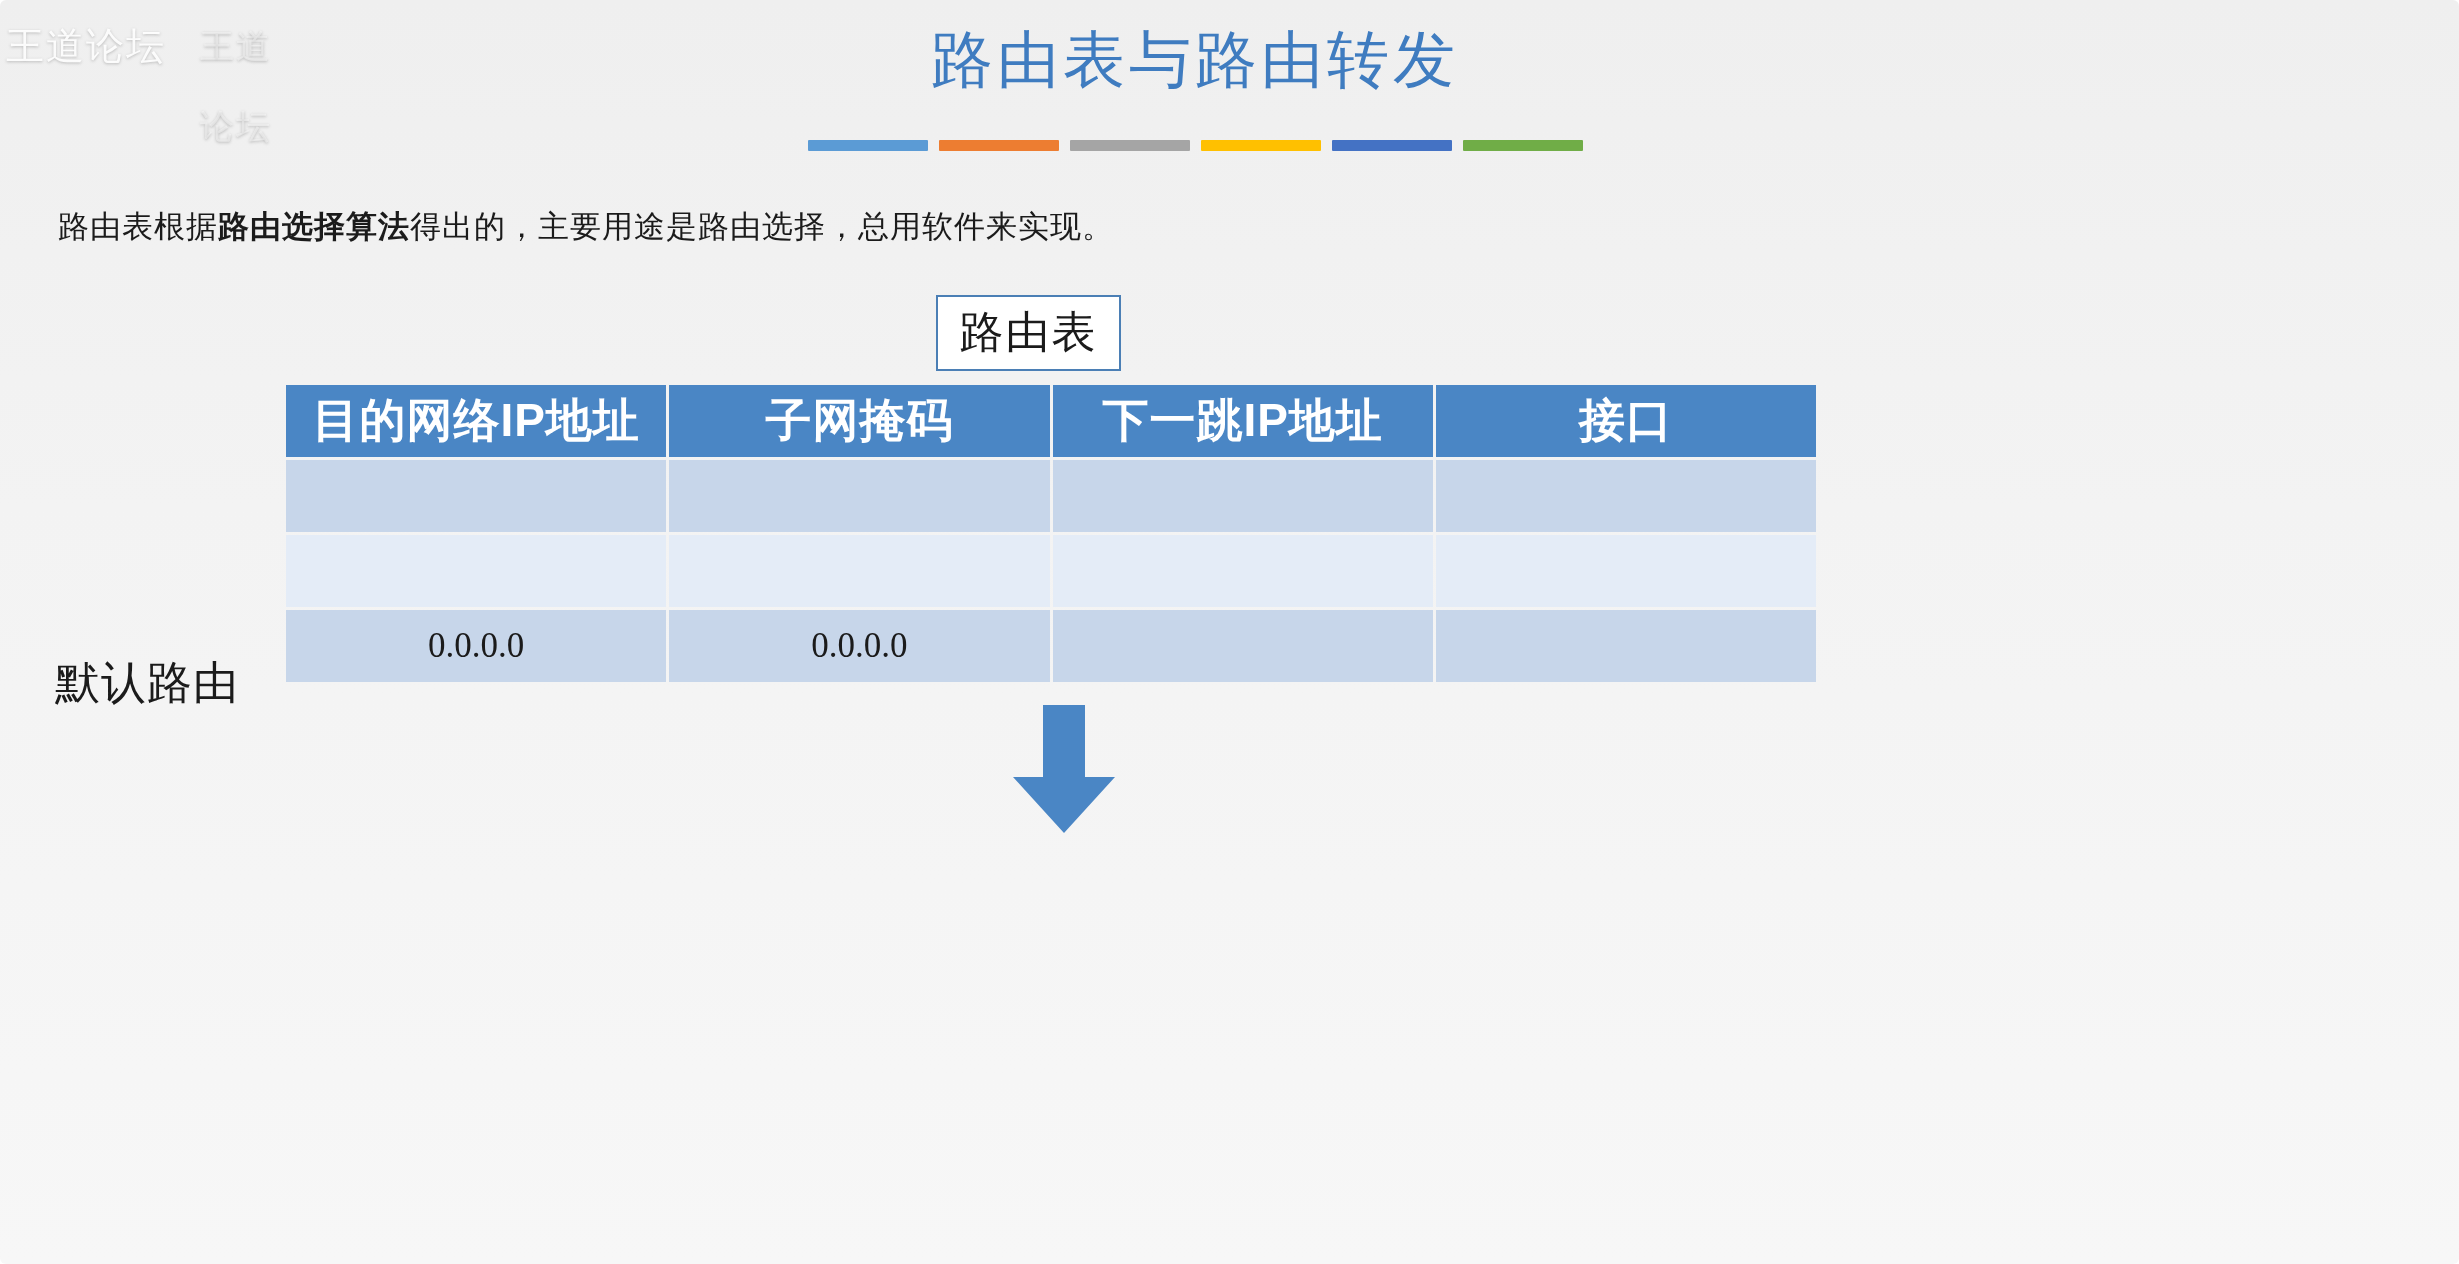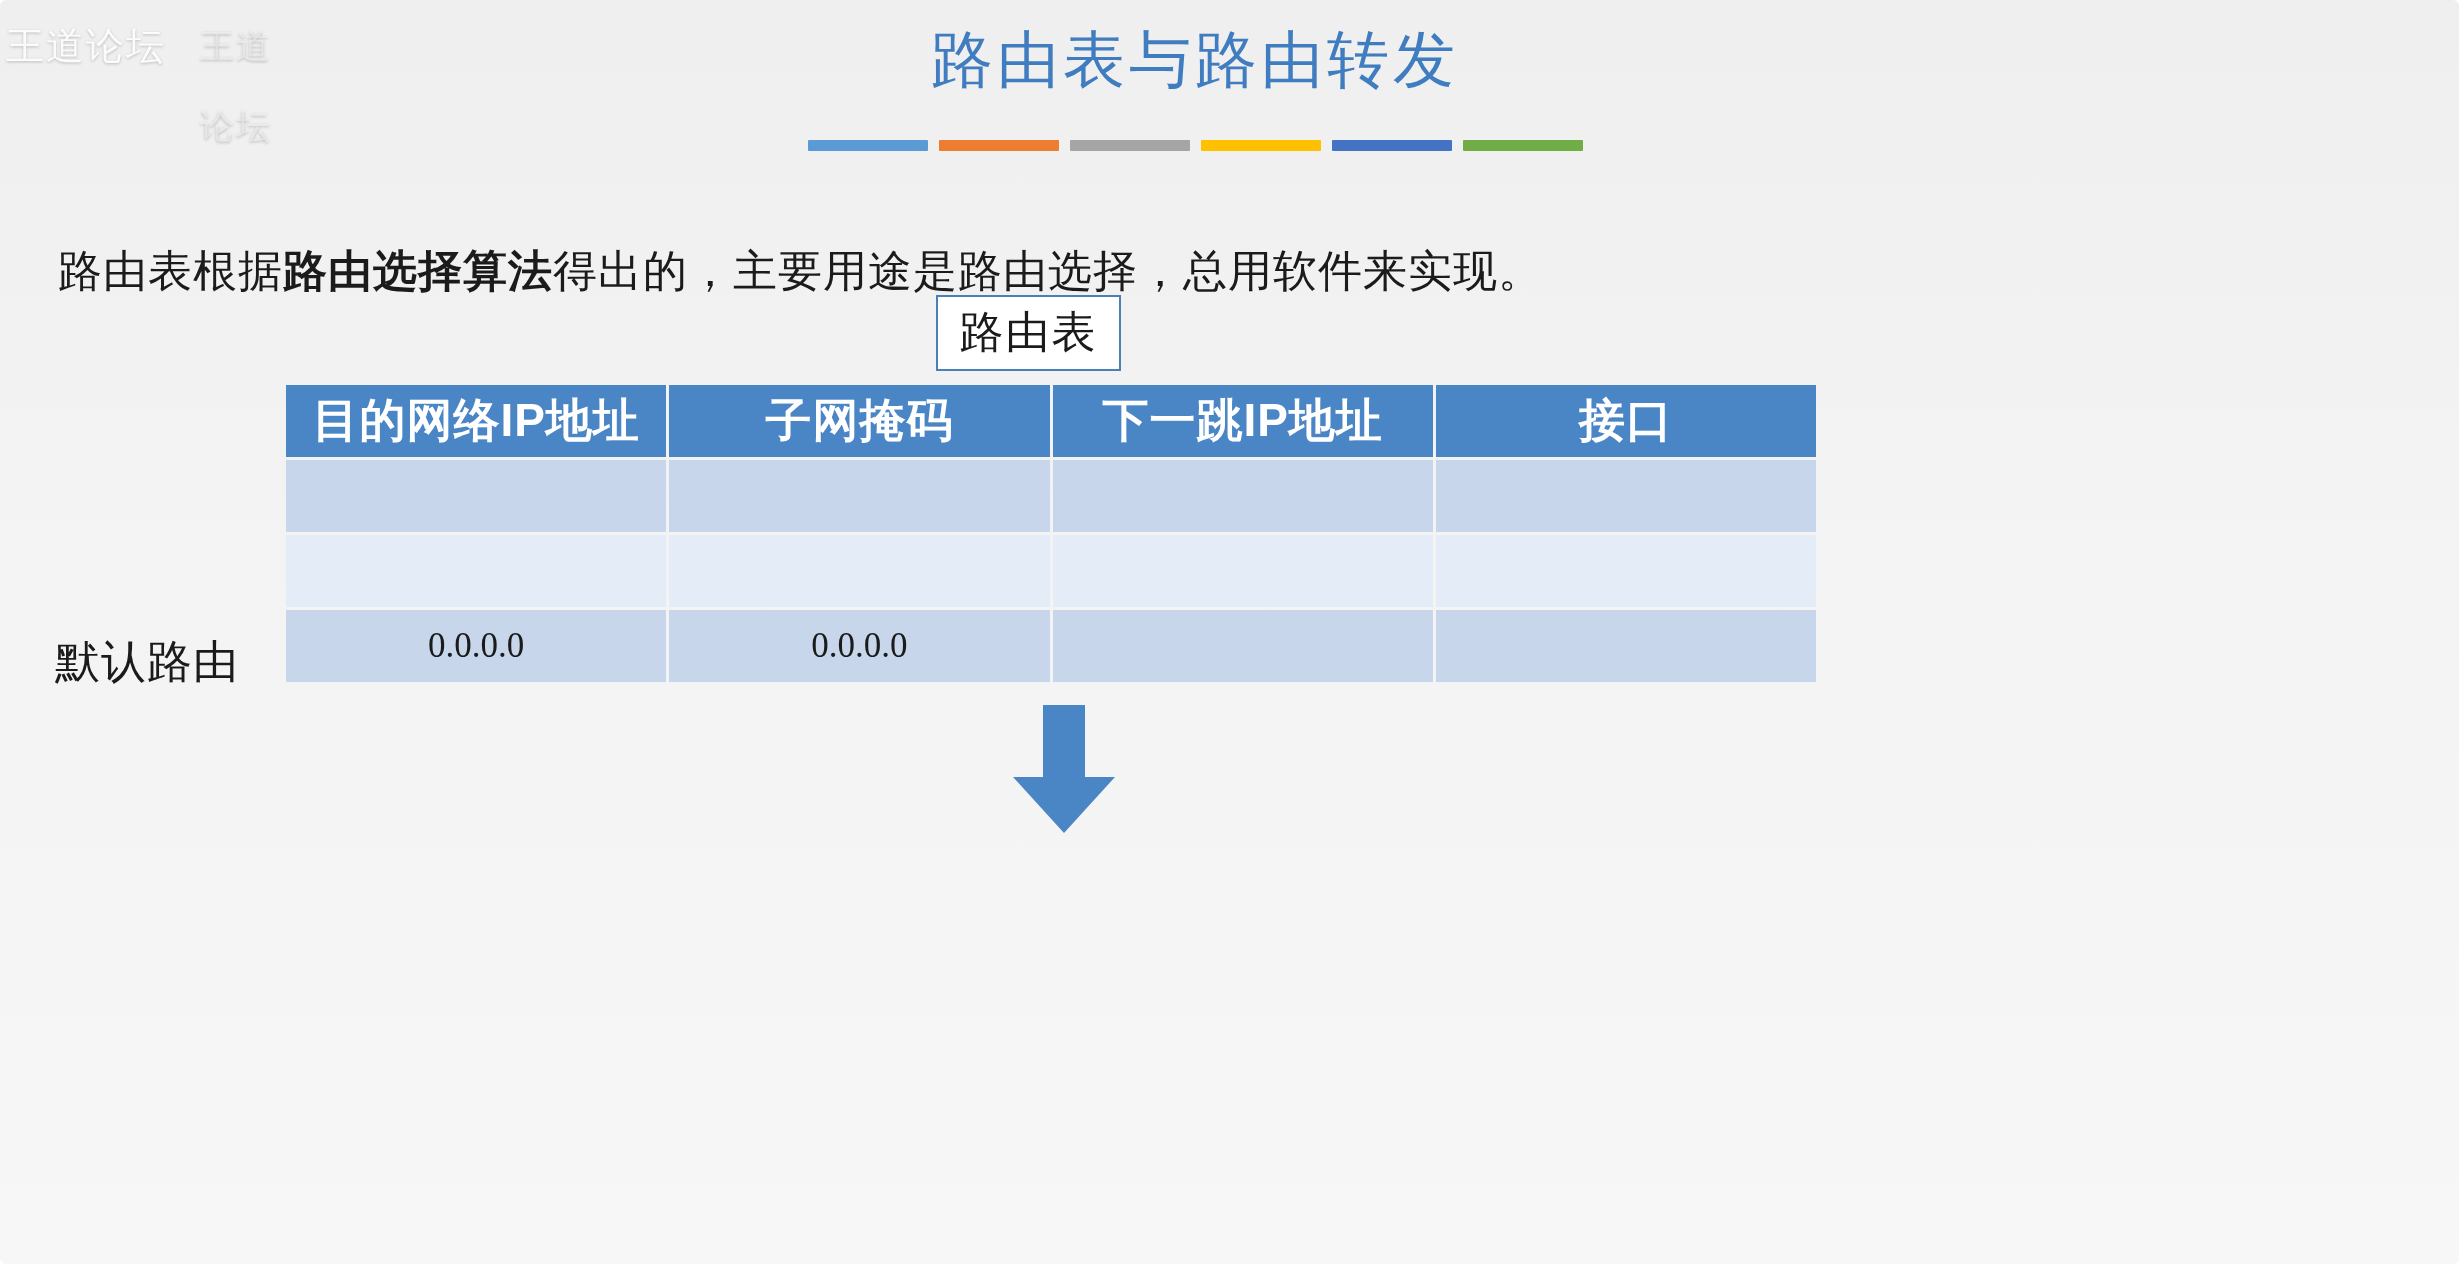--- a/index.html
+++ b/index.html
@@ -89,24 +89,23 @@
     width: 120px;
     height: 11px;
     border-radius: 1px;
   }
 
   
   .para {
     position: absolute;
     font-family: "Liberation Serif", serif;
     color: #1b1b1b;
-    font-size: 44px;
+    font-size: 31px;
     line-height: 1.42;
     letter-spacing: 1px;
-    margin-top: 36px;
   }
   .para b { font-weight: 700; }
 
   #para-top {
     left: 58px;
     top: 205px;
     width: 2200px;
   }
   #para-bottom {
     left: 30px;
@@ -174,21 +173,21 @@
   .row-label {
     position: absolute;
     left: 55px;
     width: 230px;
     text-align: left;
     font-family: "Liberation Serif", serif;
     font-size: 45px;
     color: #1b1b1b;
     letter-spacing: 1px;
   }
-  #default-route-label { top: 632px; }
+  #default-route-label { top: 653px; }
 
   
   .down-arrow {
     position: absolute;
     left: 1010px;
     top: 705px;
     width: 108px;
     height: 130px;
   }
 </style>

